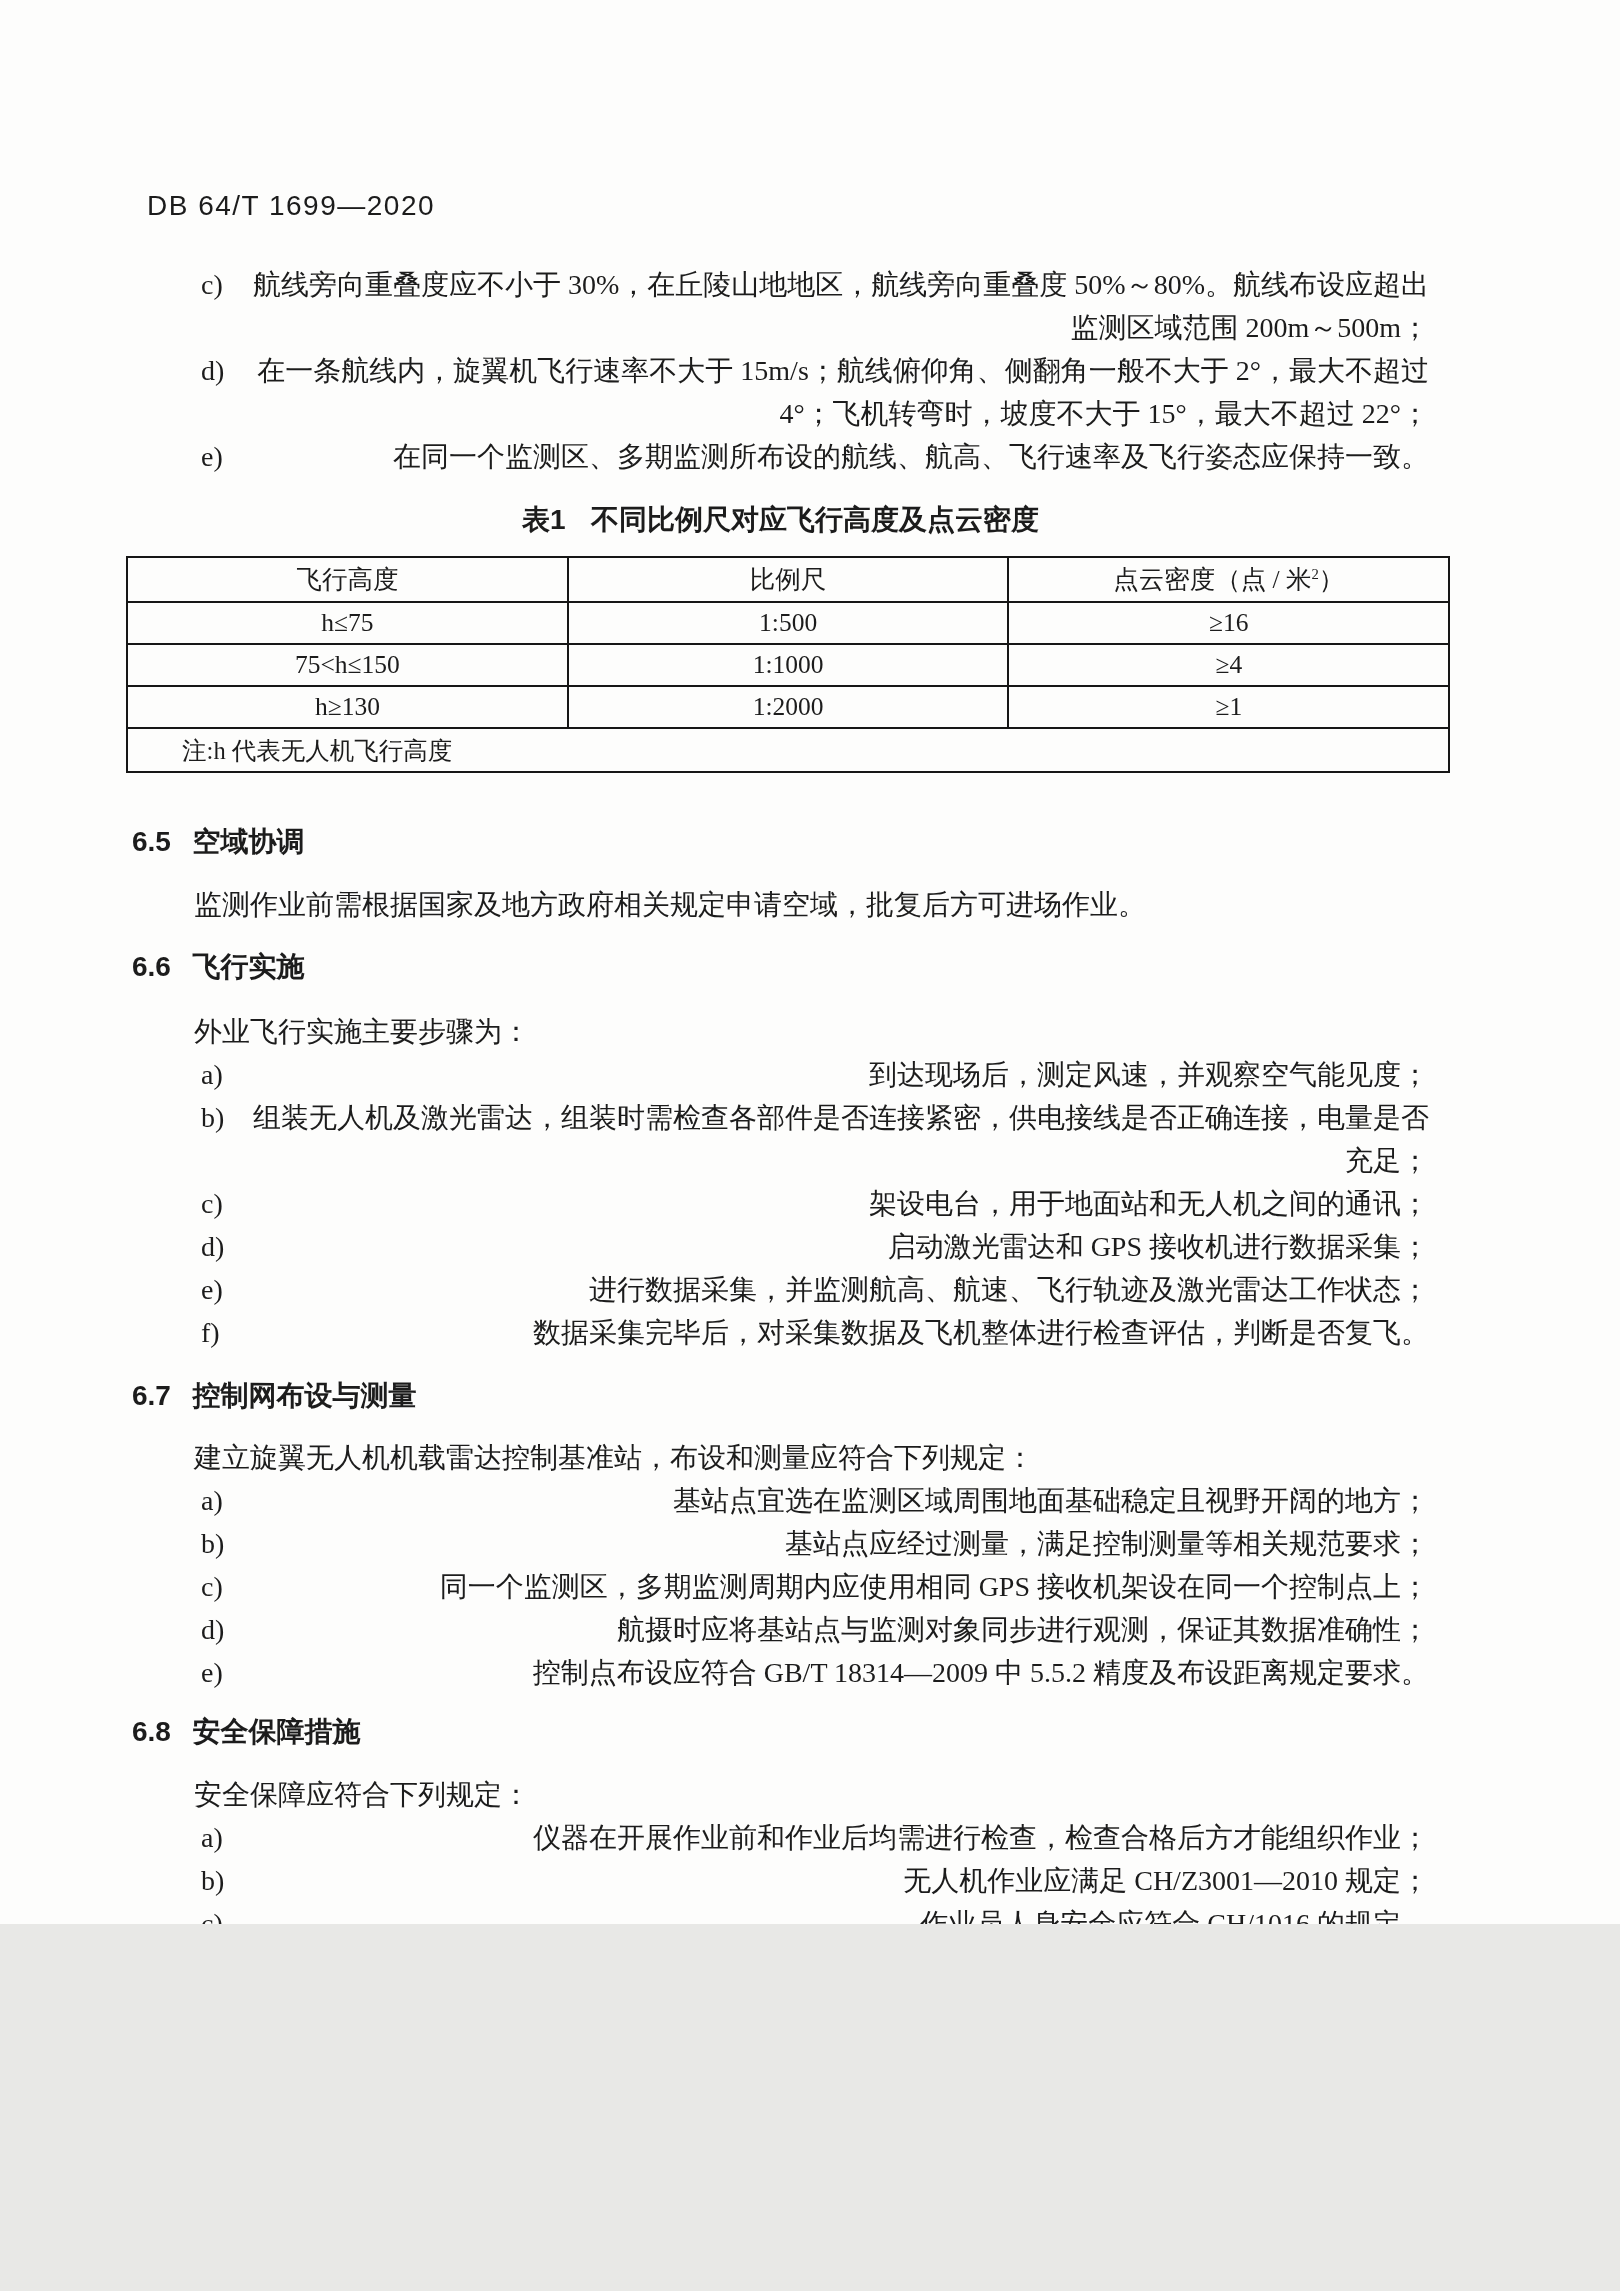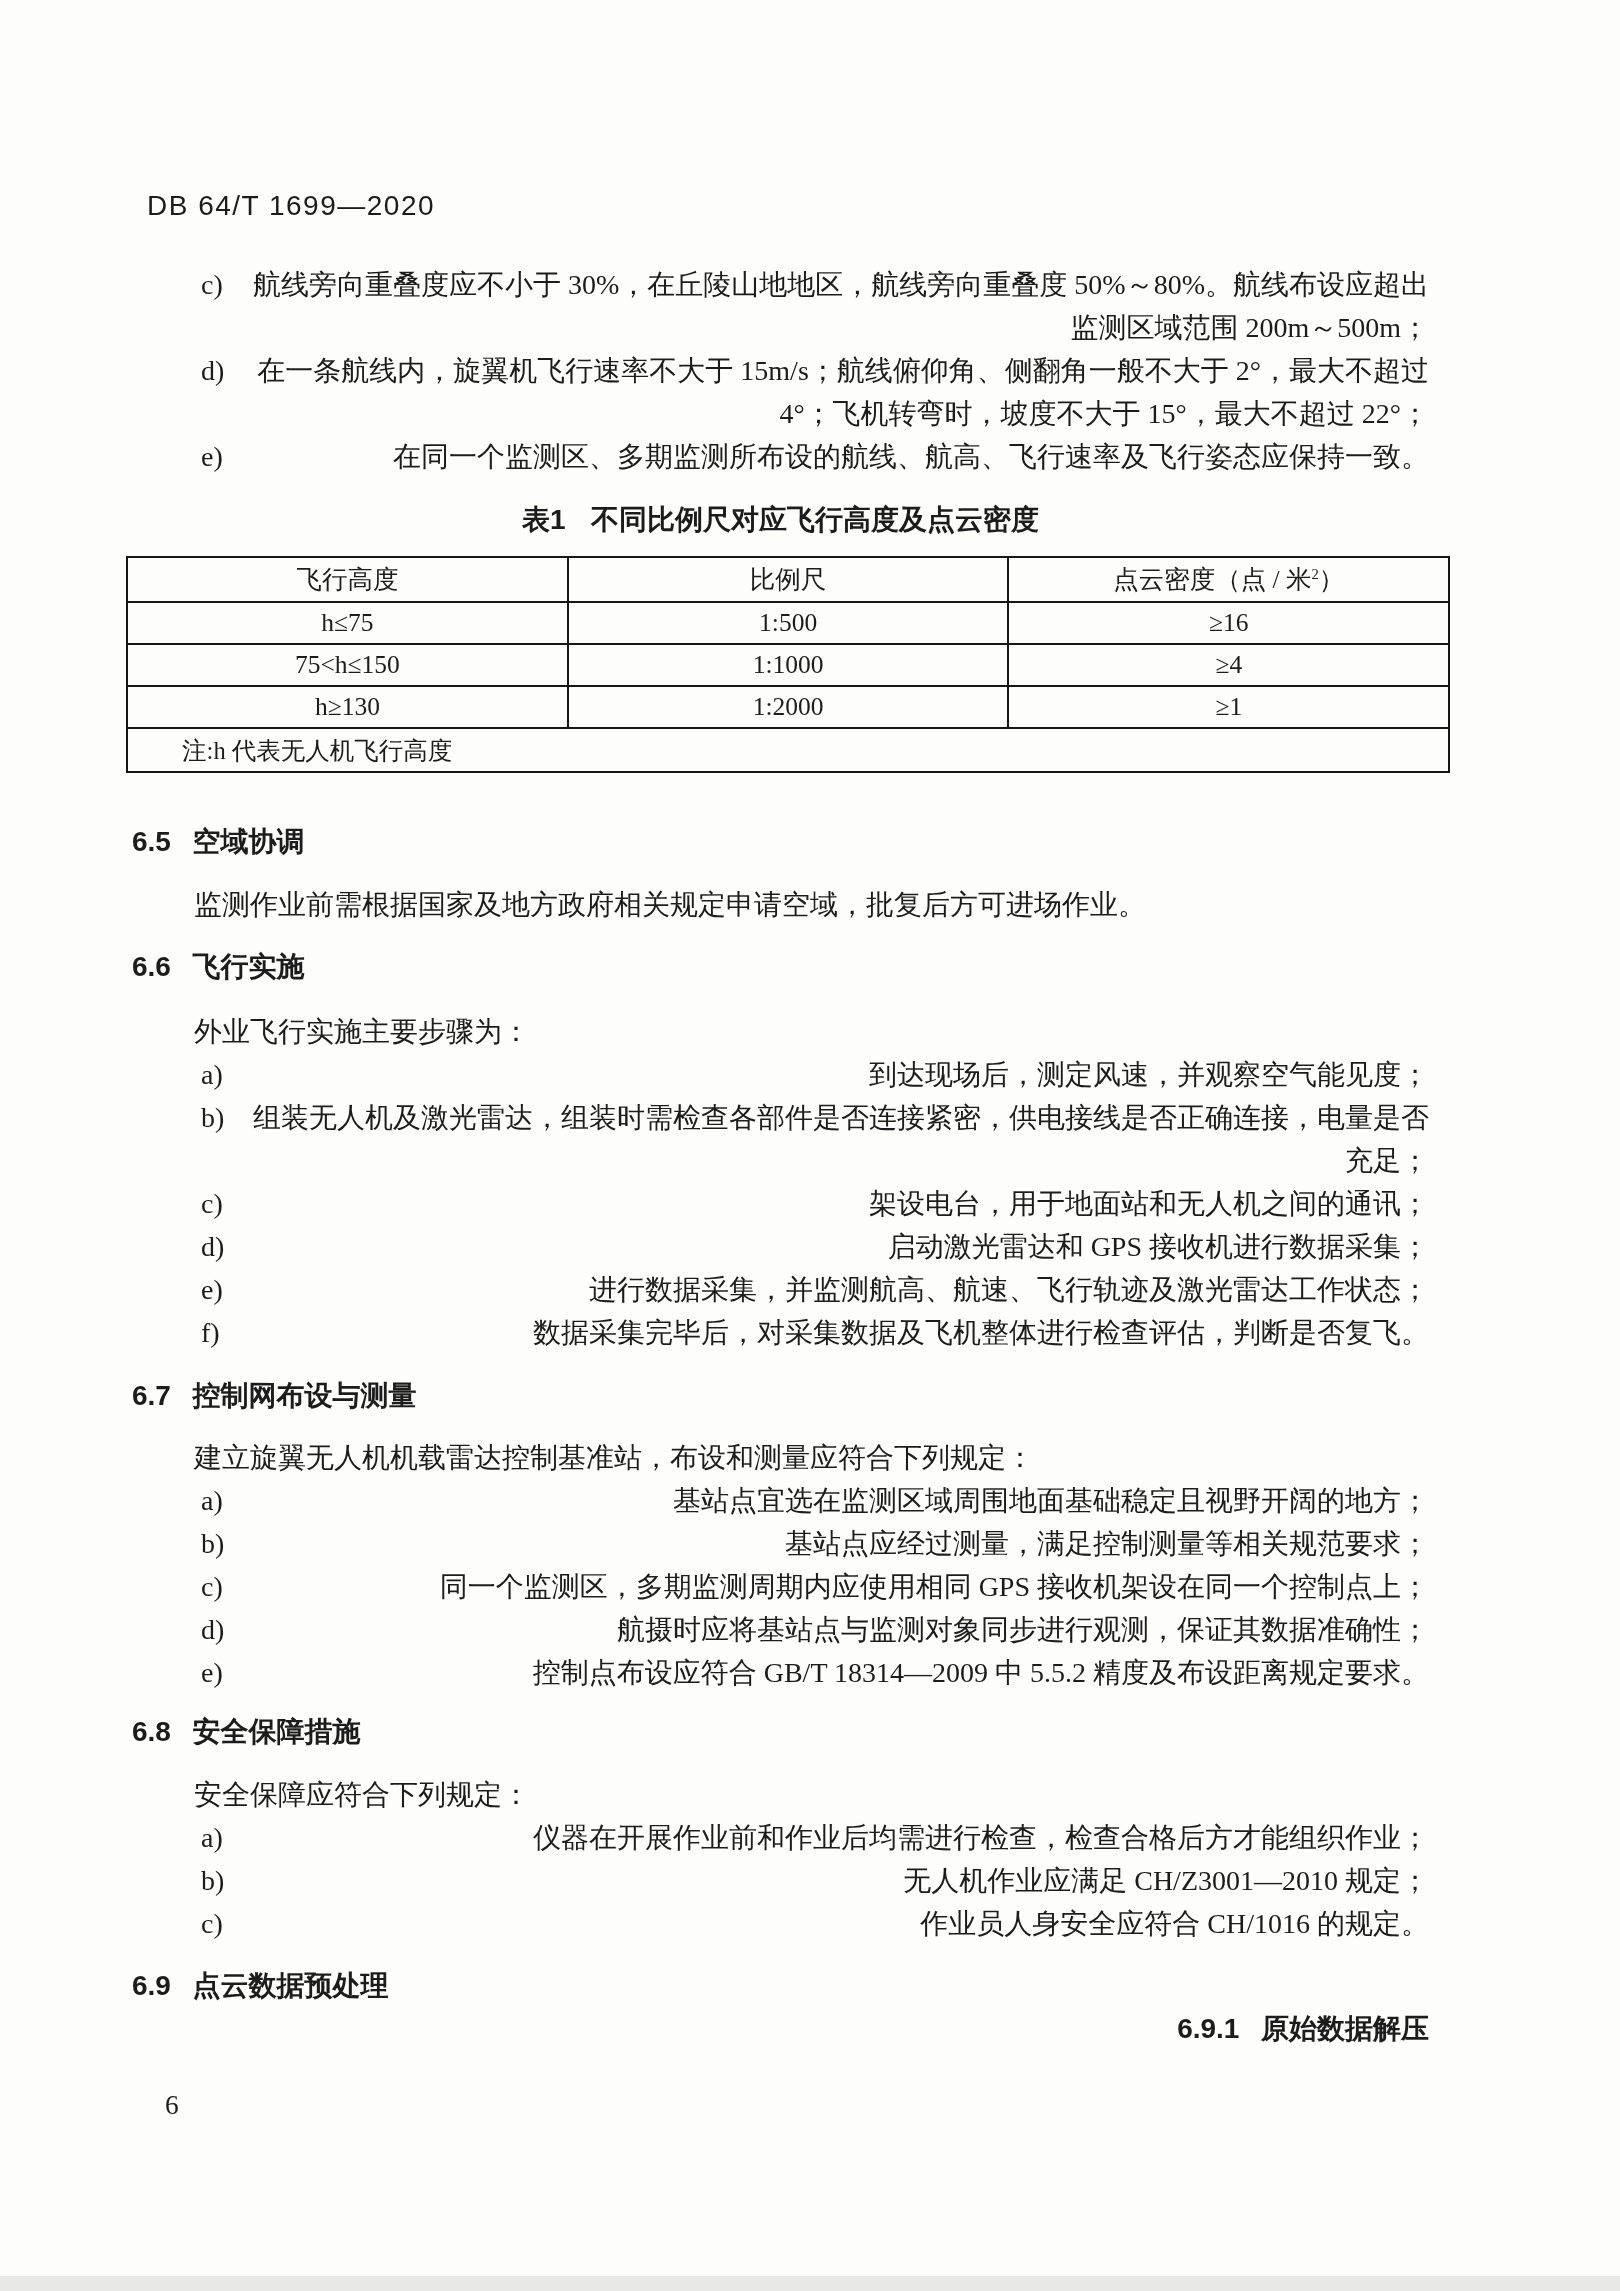--- a/index.html
+++ b/index.html
@@ -1,18 +1,18 @@
 <!DOCTYPE html>
 <html><head>
 <meta charset="utf-8">
 <style>
   html,body{margin:0;padding:0;background:#e8e8e6;}
   .page{
     position:relative;
-    width:1620px;height:2276px;
+    width:1620px;height:1924px;
     background:#fdfdfc;
     font-family:"Liberation Serif","DejaVu Serif",serif;
     color:#1c1c1c;
     overflow:hidden;
     box-sizing:border-box;
   }
   .doc-code{
     position:absolute;left:147px;top:190px;
     font-family:"Liberation Sans","DejaVu Sans",sans-serif;
     font-size:28px;letter-spacing:1.5px;white-space:nowrap;

